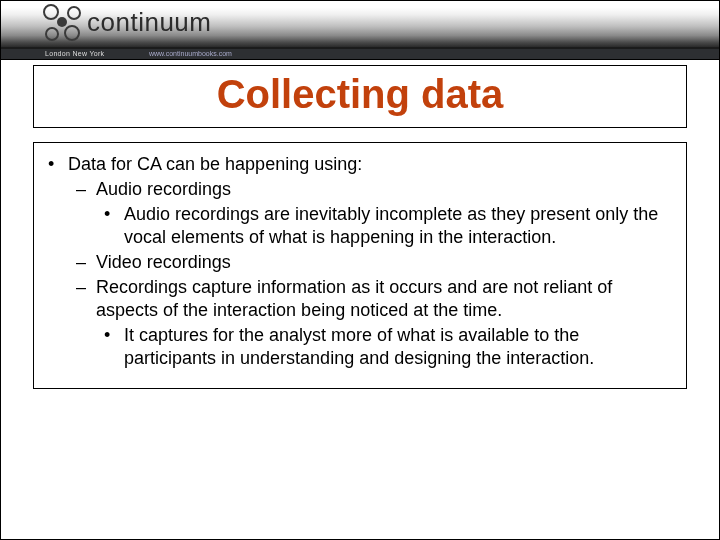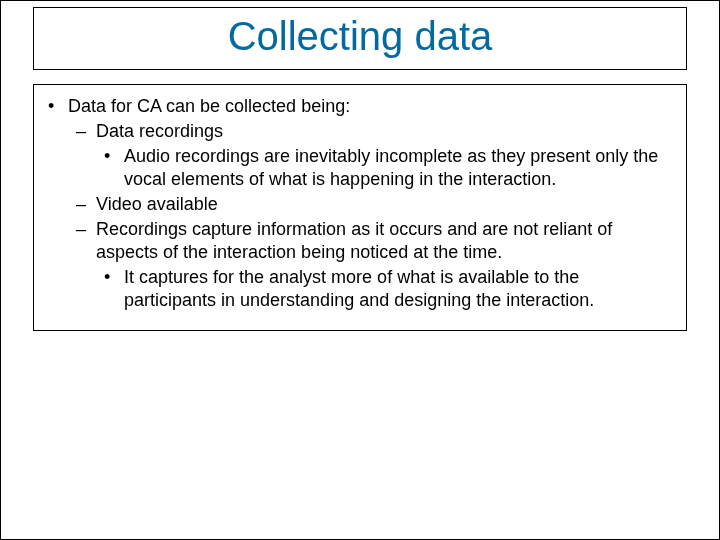--- a/index.html
+++ b/index.html
@@ -103,22 +103,22 @@
 
   
   .title-box {
     margin: 6px 32px 0 32px;
     border: 1px solid #000;
     padding: 6px 8px 10px 8px;
     text-align: center;
   }
   .title-text {
     font-size: 40px;
-    color: #0369a1;
-    font-weight: 400;
+    color: #c2410c;
+    font-weight: 700;
   }
 
   
   .content-box {
     margin: 14px 32px 0 32px;
     border: 1px solid #000;
     padding: 10px 14px 16px 14px;
     font-size: 18px;
     line-height: 1.28;
     color: #000;
@@ -138,45 +138,65 @@
 
   .b1::before { content: "•"; }
   .b2::before { content: "–"; }
   .b3::before { content: "•"; }
 </style>
 </head>
 <body>
 
 <div class="slide">
 
+  <div class="header">
+    <div class="header-gradient"></div>
+    <div class="header-divider1"></div>
+    <div class="header-subbar"></div>
+    <div class="header-bottomline"></div>
+
+    <div class="logo-group">
+      <div class="logo-mark">
+        <div class="logo-orbit logo-o1"></div>
+        <div class="logo-orbit logo-o2"></div>
+        <div class="logo-orbit logo-o3"></div>
+        <div class="logo-orbit logo-o4"></div>
+        <div class="logo-center"></div>
+      </div>
+      <div class="brand">continuum</div>
+    </div>
+
+    <div class="footer-cities">London   New York</div>
+    <div class="footer-url">www.continuumbooks.com</div>
+  </div>
 
   <div class="title-box">
     <div class="title-text">Collecting data</div>
   </div>
 
   <div class="content-box">
 
     <div class="row l1">
       <span class="bullet b1"></span>
-      <span class="txt">Data for CA can be collected being:</span>
+      <span class="txt">Data for CA can be happening using:</span>
     </div>
 
     <div class="row l2">
       <span class="bullet b2"></span>
-      <span class="txt">Data recordings</span>
+      <span class="txt">Audio recordings</span>
     </div>
 
     <div class="row l3">
       <span class="bullet b3"></span>
       <span class="txt">Audio recordings are inevitably incomplete as they present only the vocal elements of what is happening in the interaction.</span>
     </div>
 
     <div class="row l2">
       <span class="bullet b2"></span>
-      <span class="txt">Video available</span>
+      <span class="txt">Video recordings</span>
     </div>
 
 
     <div class="row l2">
       <span class="bullet b2"></span>
       <span class="txt">Recordings capture information as it occurs and are not reliant of aspects of the interaction being noticed at the time.</span>
     </div>
 
     <div class="row l3">
       <span class="bullet b3"></span>

